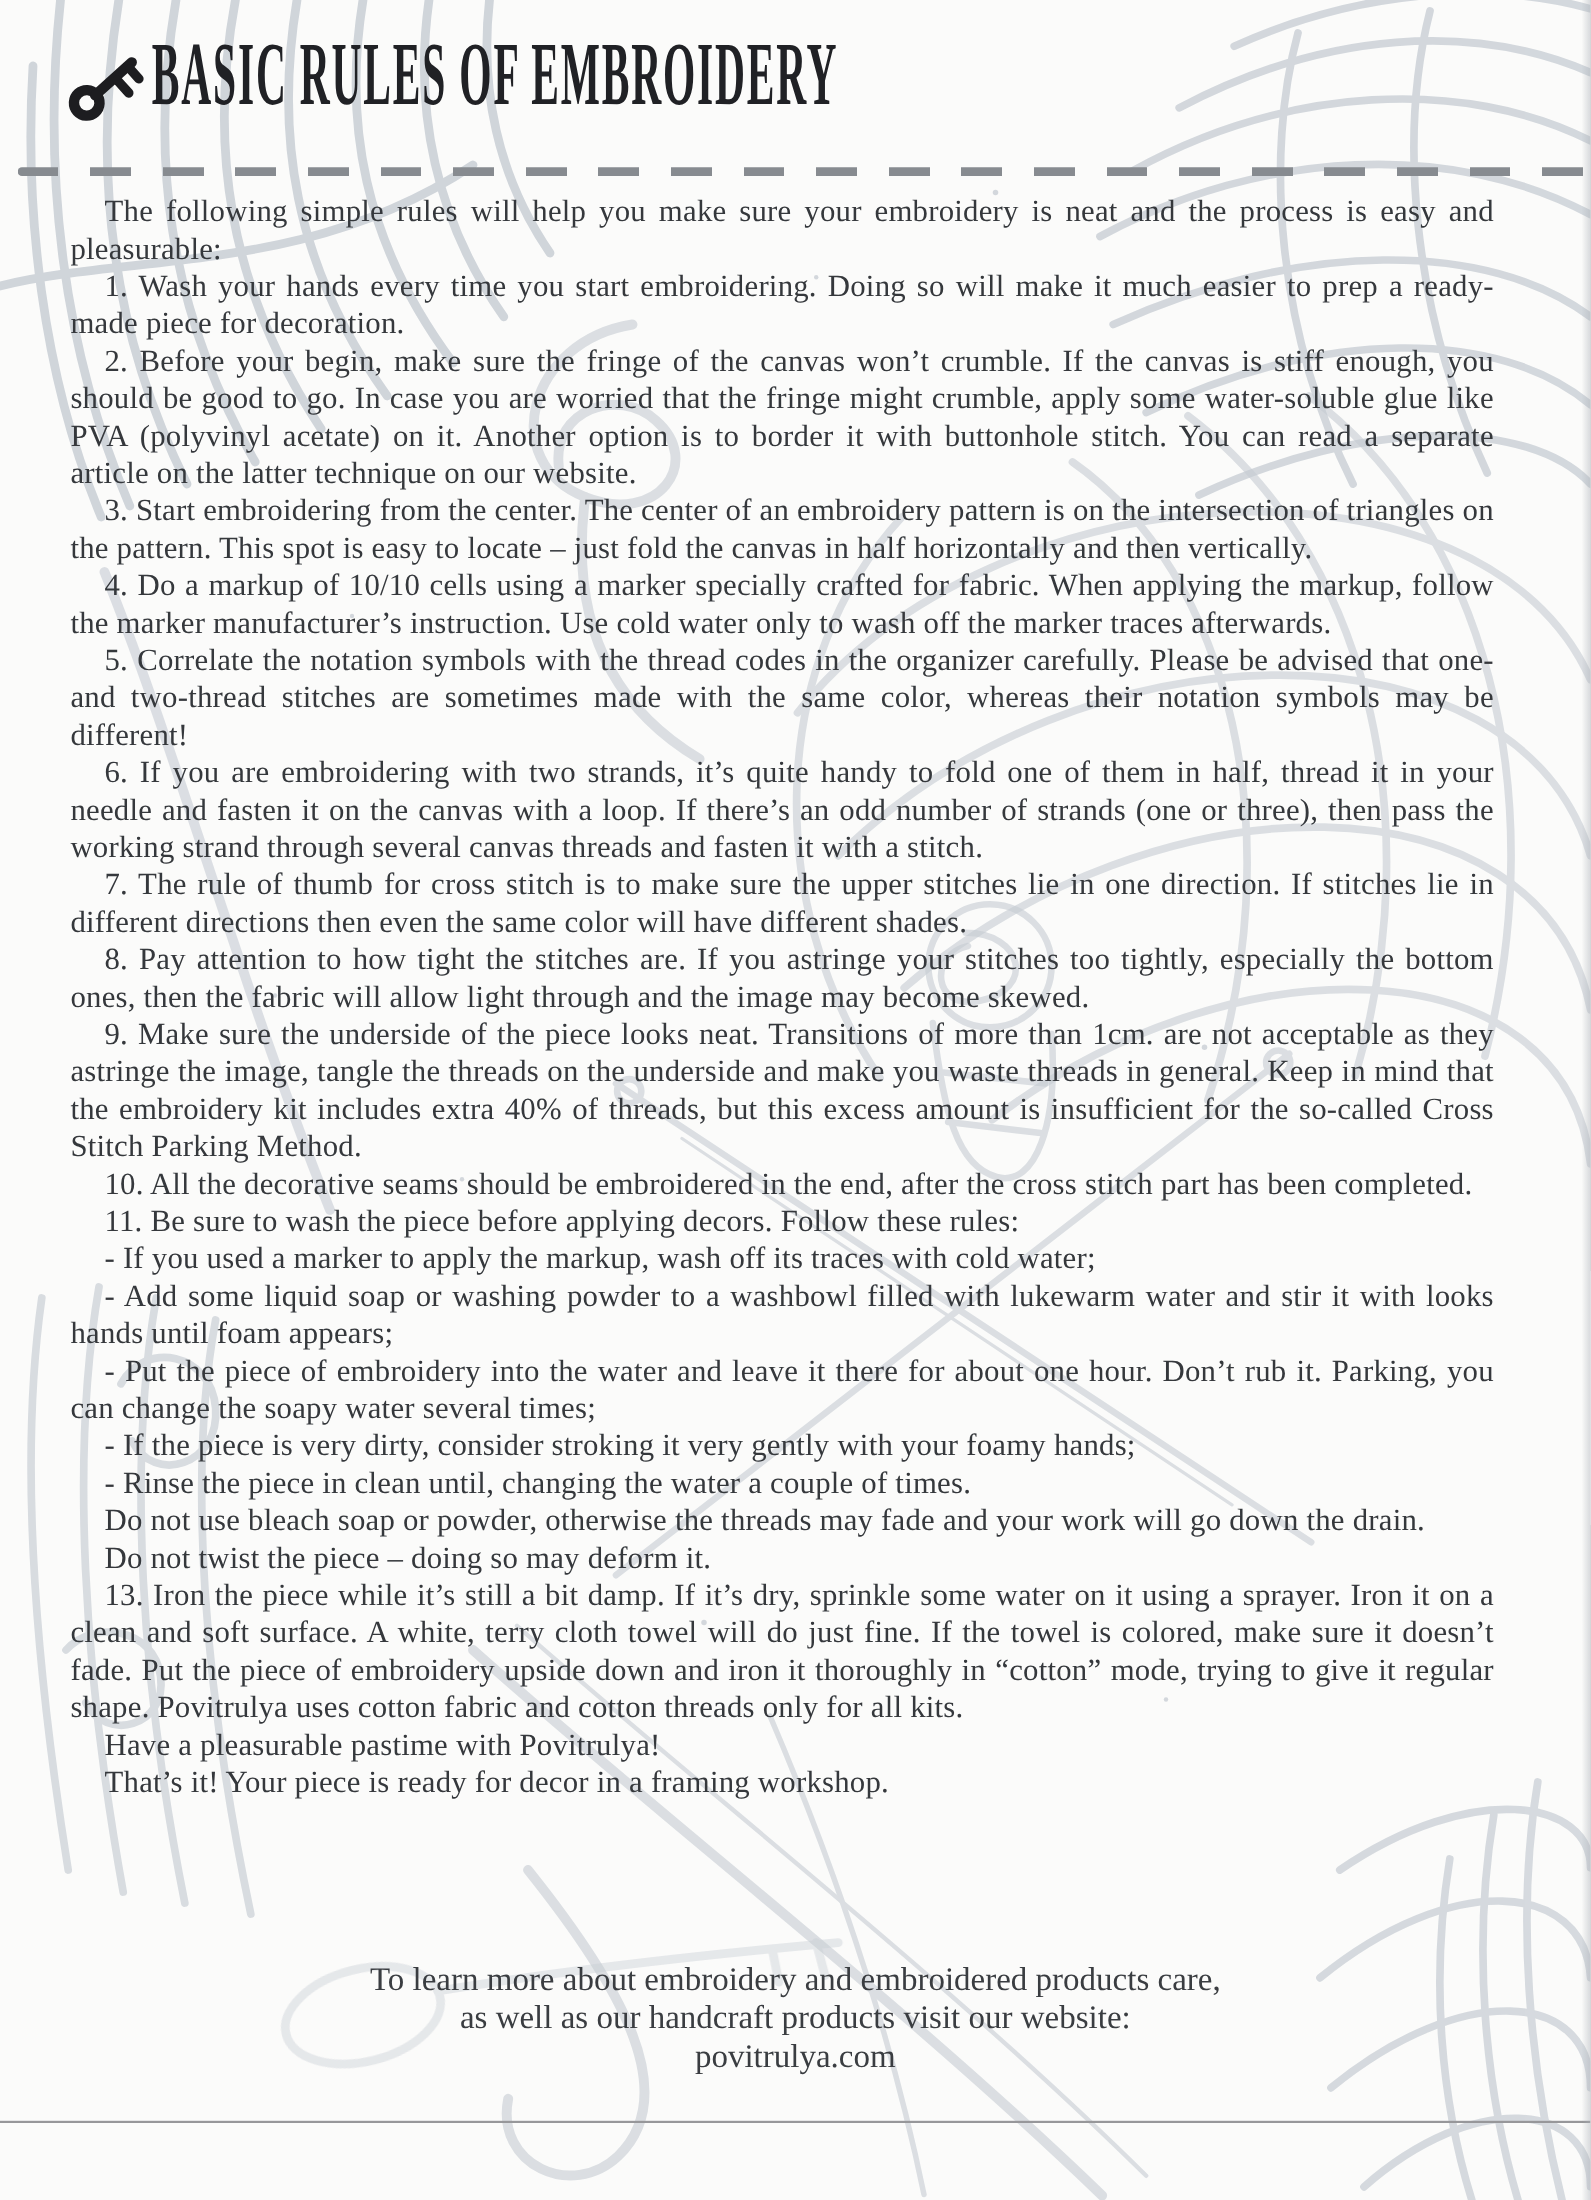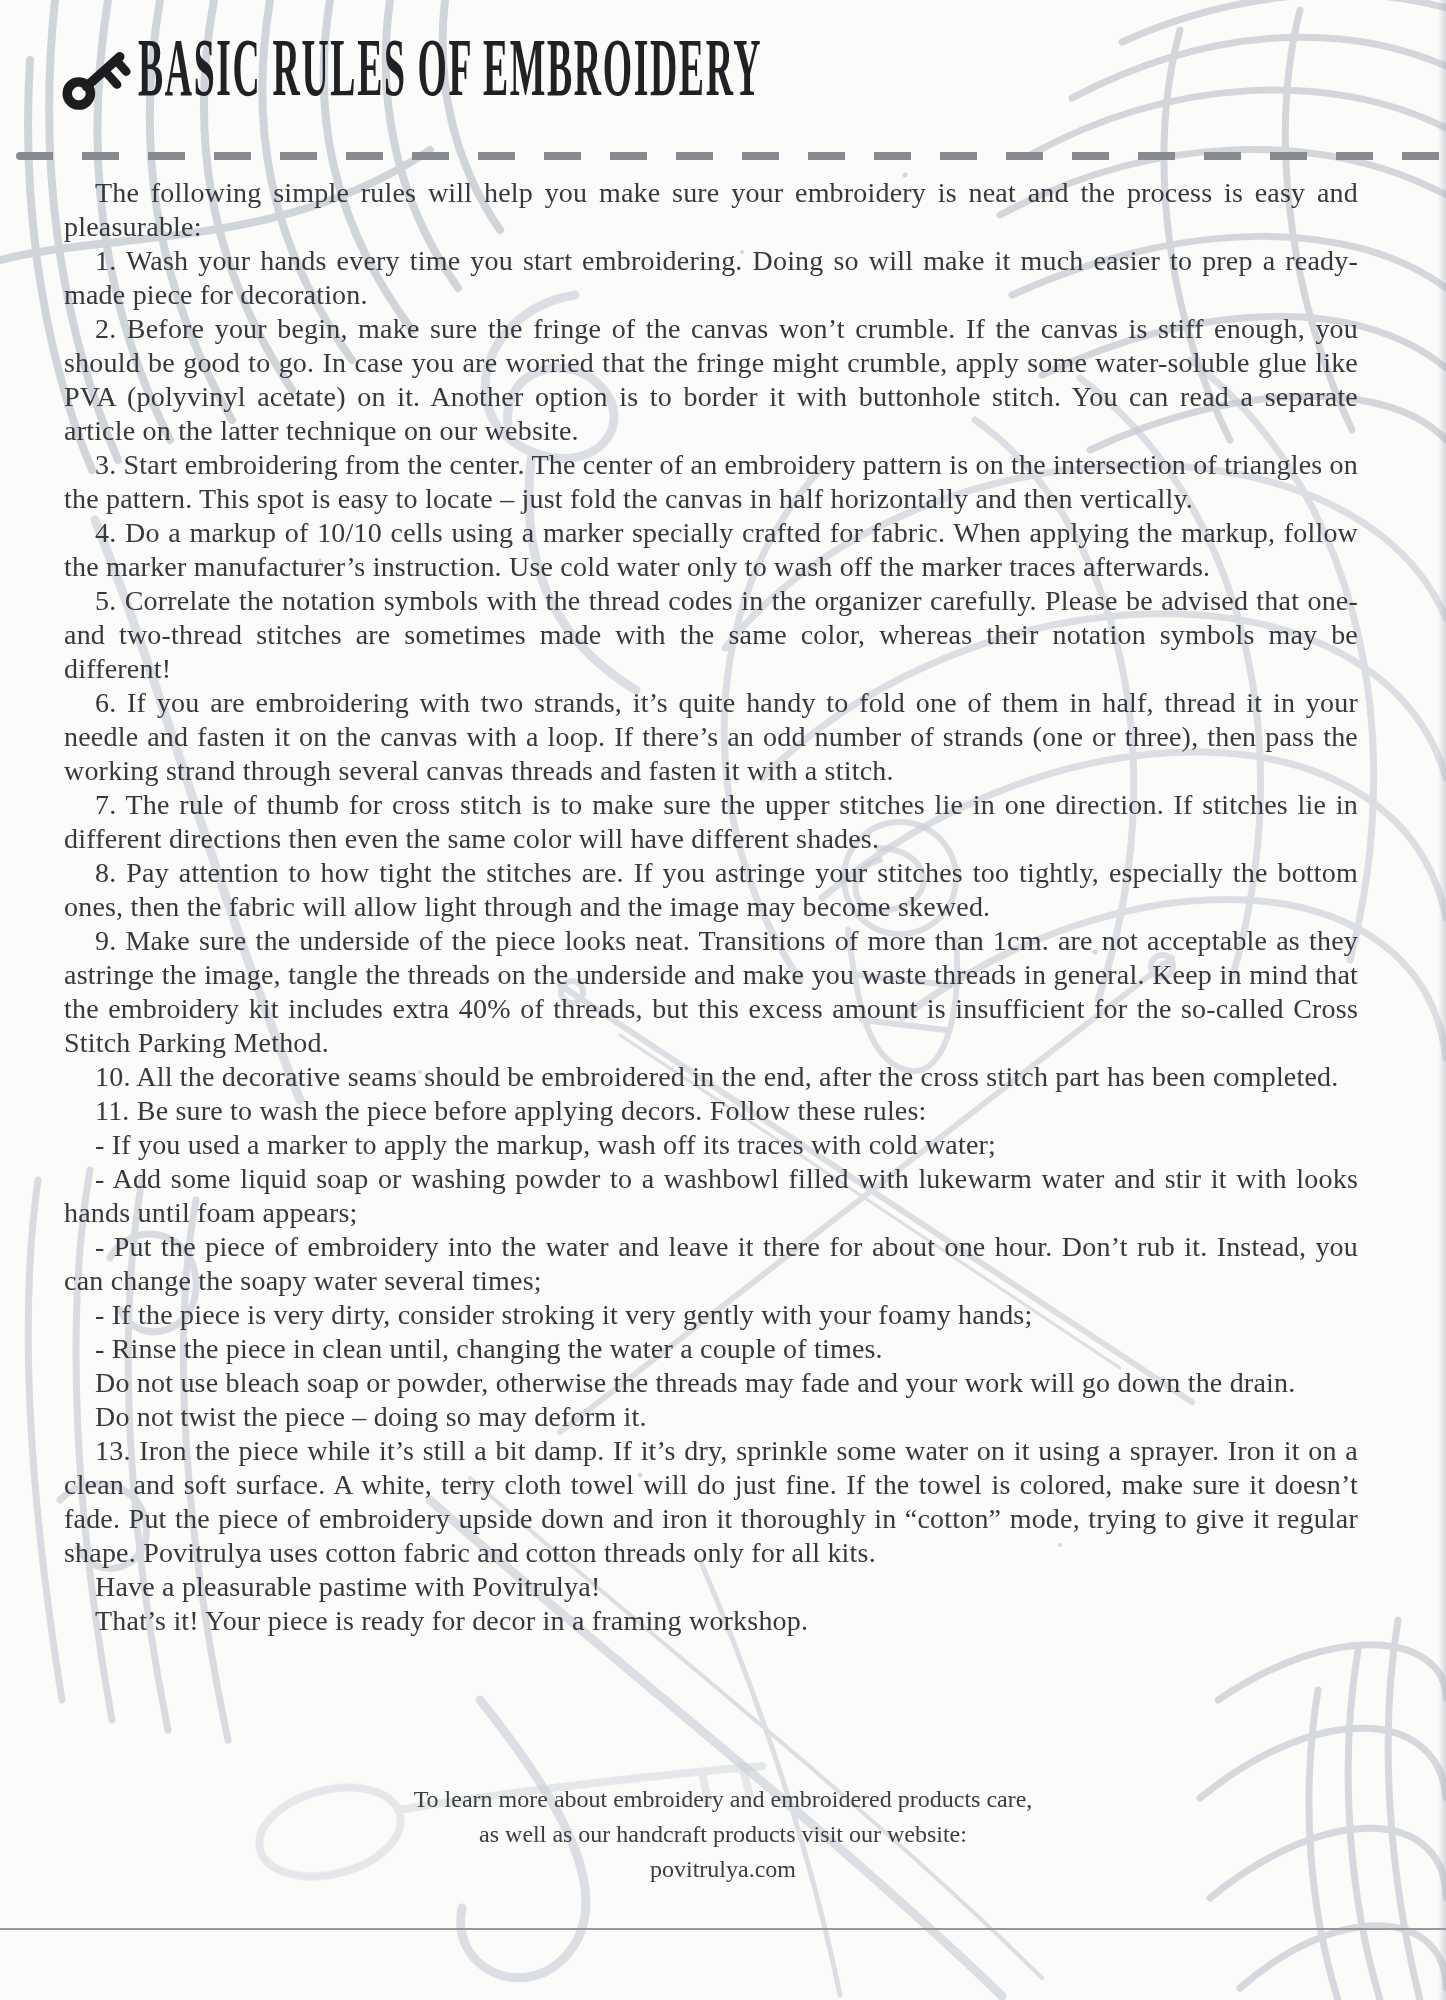--- a/index.html
+++ b/index.html
@@ -30,21 +30,21 @@
   
   .doc{
     position:absolute;left:64px;top:176px;width:1294px;
     font-size:28px;line-height:34px;letter-spacing:0.2px;
     text-align:justify;
   }
   .doc p{margin:0;text-indent:31px;}
   
   .doc-footer{
     position:absolute;left:0;top:1782px;width:100%;
-    text-align:center;font-size:24px;line-height:35px;color:#3a3d41;
+    text-align:center;font-size:30px;line-height:35px;color:#3a3d41;
   }
   .doc-footer div{margin:0;}
   
   .scan-bottom-line{position:absolute;left:0;right:0;top:1928px;height:2px;background:#97979a;}
   .scan-right-edge{position:absolute;top:0;bottom:0;right:0;width:8px;
     background:linear-gradient(90deg,rgba(170,175,182,0) 0%,rgba(170,175,182,0.45) 100%);}
 </style>
 </head>
 <body>
 
@@ -177,21 +177,21 @@
     <p>4. Do a markup of 10/10 cells using a marker specially crafted for fabric. When applying the markup, follow the marker manufacturer’s instruction. Use cold water only to wash off the marker traces afterwards.</p>
     <p>5. Correlate the notation symbols with the thread codes in the organizer carefully. Please be advised that one- and two-thread stitches are sometimes made with the same color, whereas their notation symbols may be different!</p>
     <p>6. If you are embroidering with two strands, it’s quite handy to fold one of them in half, thread it in your needle and fasten it on the canvas with a loop. If there’s an odd number of strands (one or three), then pass the working strand through several canvas threads and fasten it with a stitch.</p>
     <p>7. The rule of thumb for cross stitch is to make sure the upper stitches lie in one direction. If stitches lie in different directions then even the same color will have different shades.</p>
     <p>8. Pay attention to how tight the stitches are. If you astringe your stitches too tightly, especially the bottom ones, then the fabric will allow light through and the image may become skewed.</p>
     <p>9. Make sure the underside of the piece looks neat. Transitions of more than 1cm. are not acceptable as they astringe the image, tangle the threads on the underside and make you waste threads in general. Keep in mind that the embroidery kit includes extra 40% of threads, but this excess amount is insufficient for the so-called Cross Stitch Parking Method.</p>
     <p>10. All the decorative seams should be embroidered in the end, after the cross stitch part has been completed.</p>
     <p>11. Be sure to wash the piece before applying decors. Follow these rules:</p>
     <p>- If you used a marker to apply the markup, wash off its traces with cold water;</p>
     <p>- Add some liquid soap or washing powder to a washbowl filled with lukewarm water and stir it with looks hands until foam appears;</p>
-    <p>- Put the piece of embroidery into the water and leave it there for about one hour. Don’t rub it. Instead, you can change the soapy water several times;</p>
+    <p>- Put the piece of embroidery into the water and leave it there for about one hour. Don’t rub it. Parking, you can change the soapy water several times;</p>
     <p>- If the piece is very dirty, consider stroking it very gently with your foamy hands;</p>
     <p>- Rinse the piece in clean until, changing the water a couple of times.</p>
     <p>Do not use bleach soap or powder, otherwise the threads may fade and your work will go down the drain.</p>
     <p>Do not twist the piece – doing so may deform it.</p>
     <p>13. Iron the piece while it’s still a bit damp. If it’s dry, sprinkle some water on it using a sprayer. Iron it on a clean and soft surface. A white, terry cloth towel will do just fine. If the towel is colored, make sure it doesn’t fade. Put the piece of embroidery upside down and iron it thoroughly in “cotton” mode, trying to give it regular shape. Povitrulya uses cotton fabric and cotton threads only for all kits.</p>
     <p>Have a pleasurable pastime with Povitrulya!</p>
     <p>That’s it! Your piece is ready for decor in a framing workshop.</p>
   </div>
 
   <div class="doc-footer">

